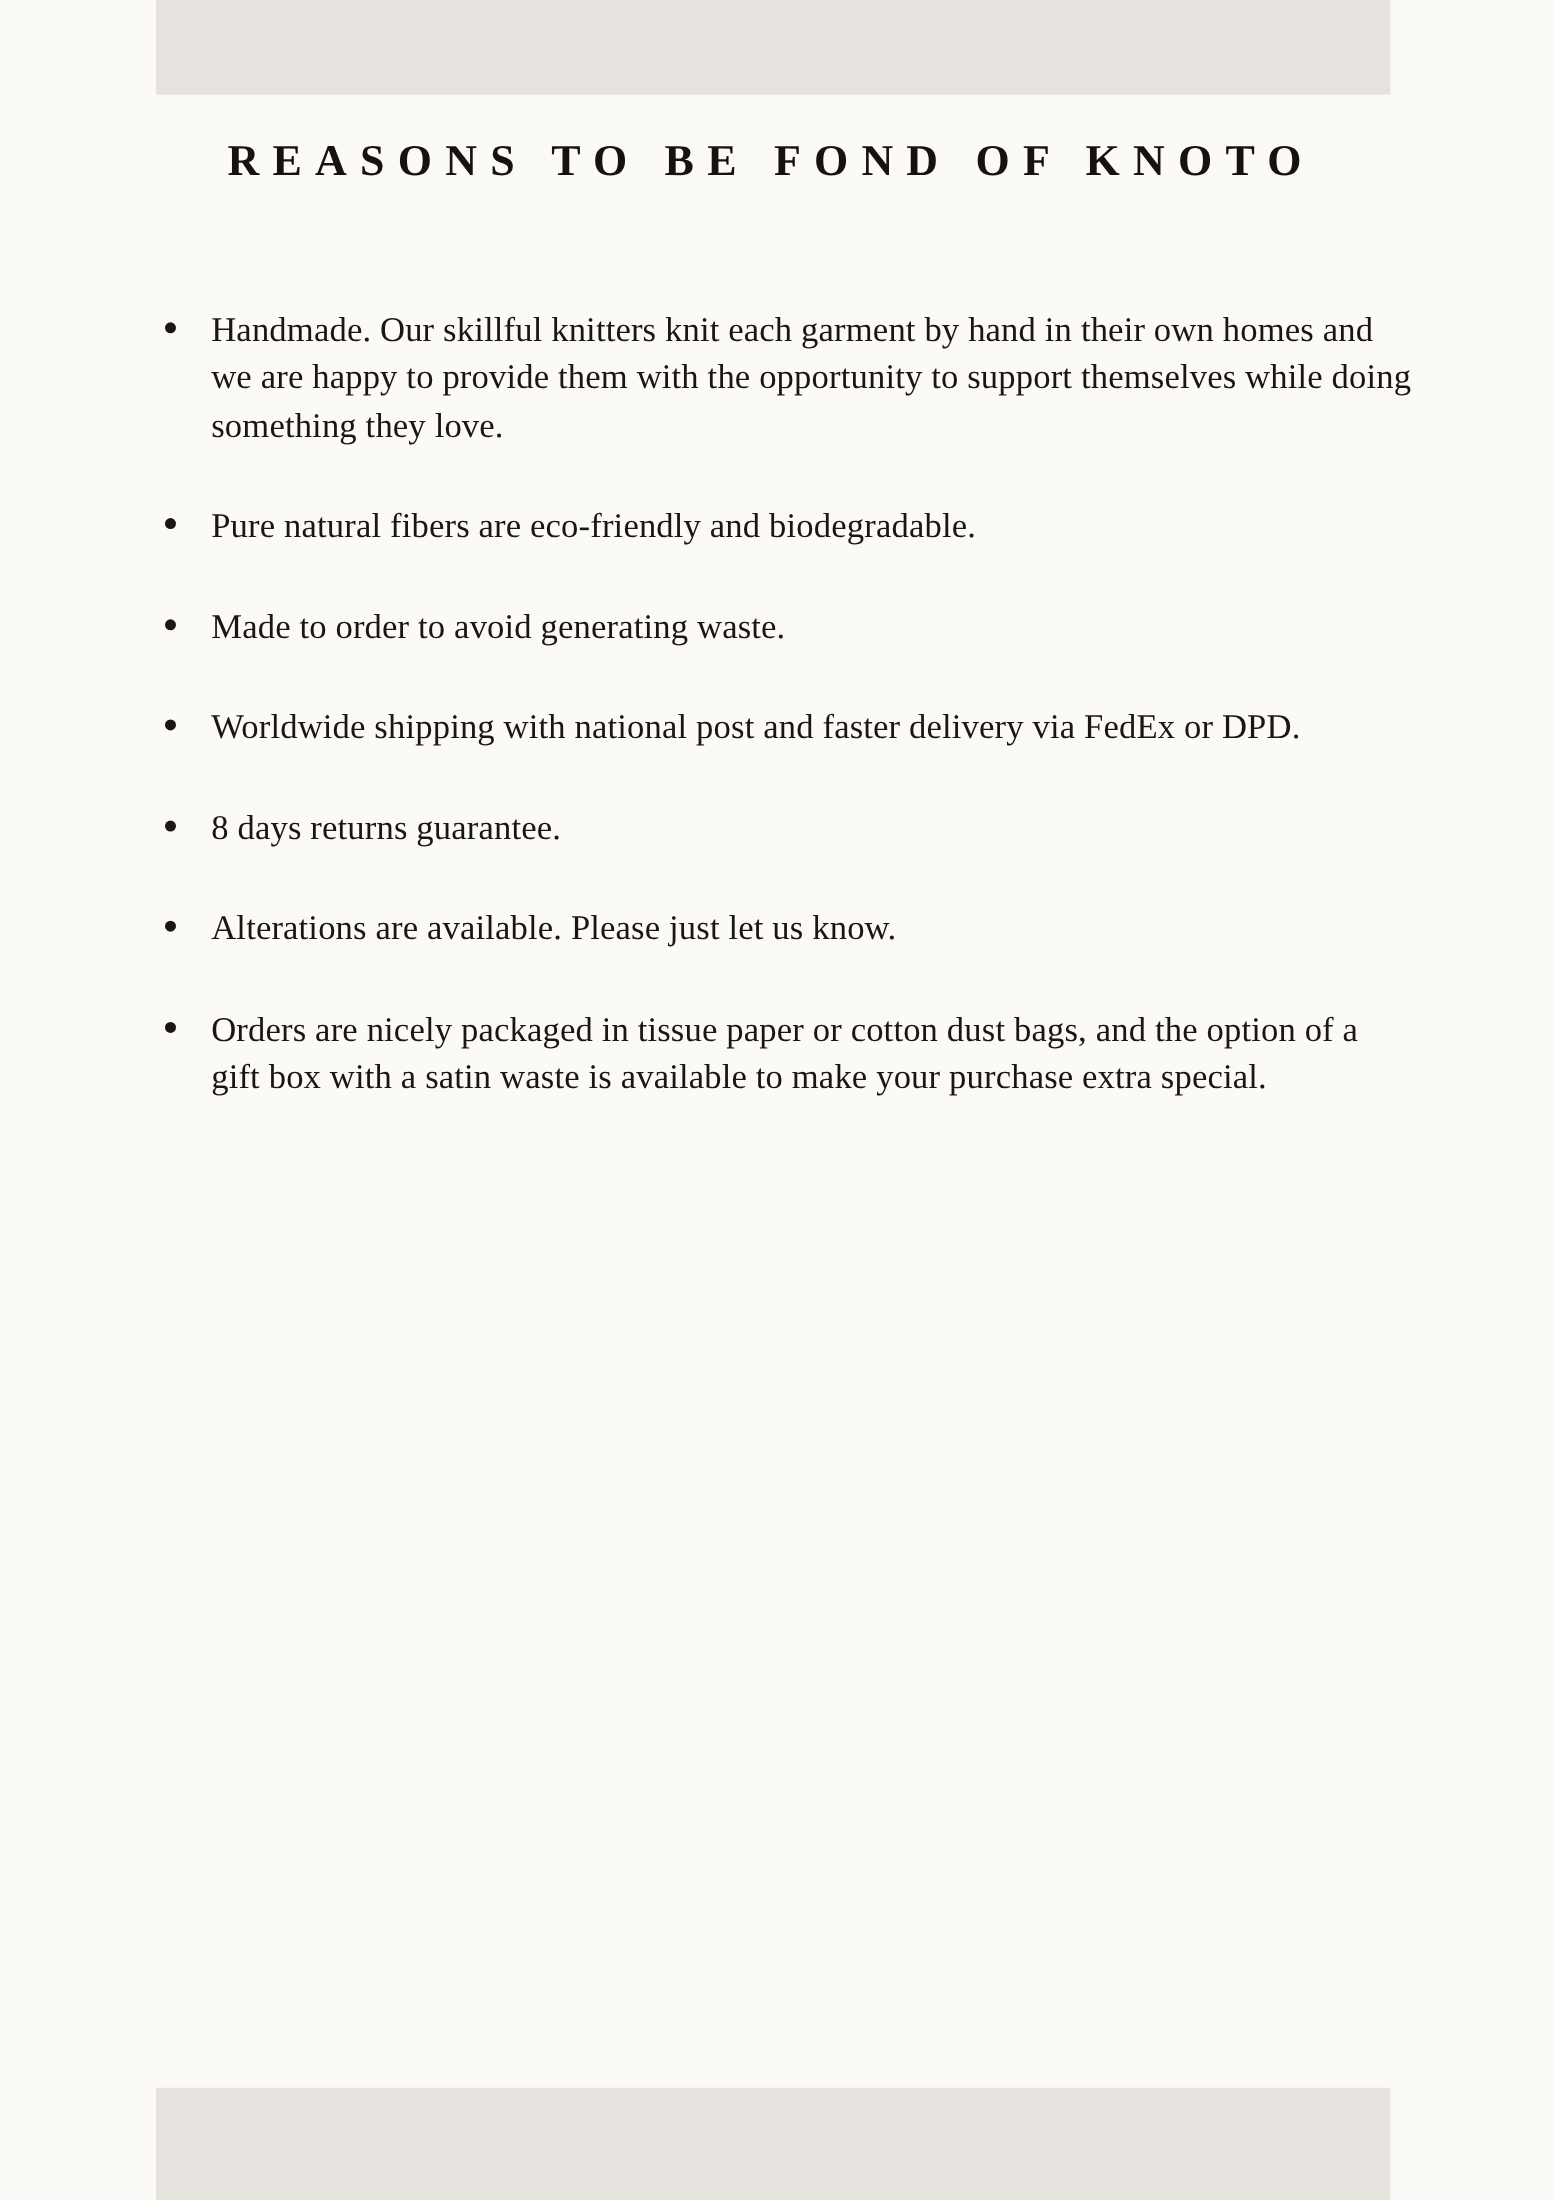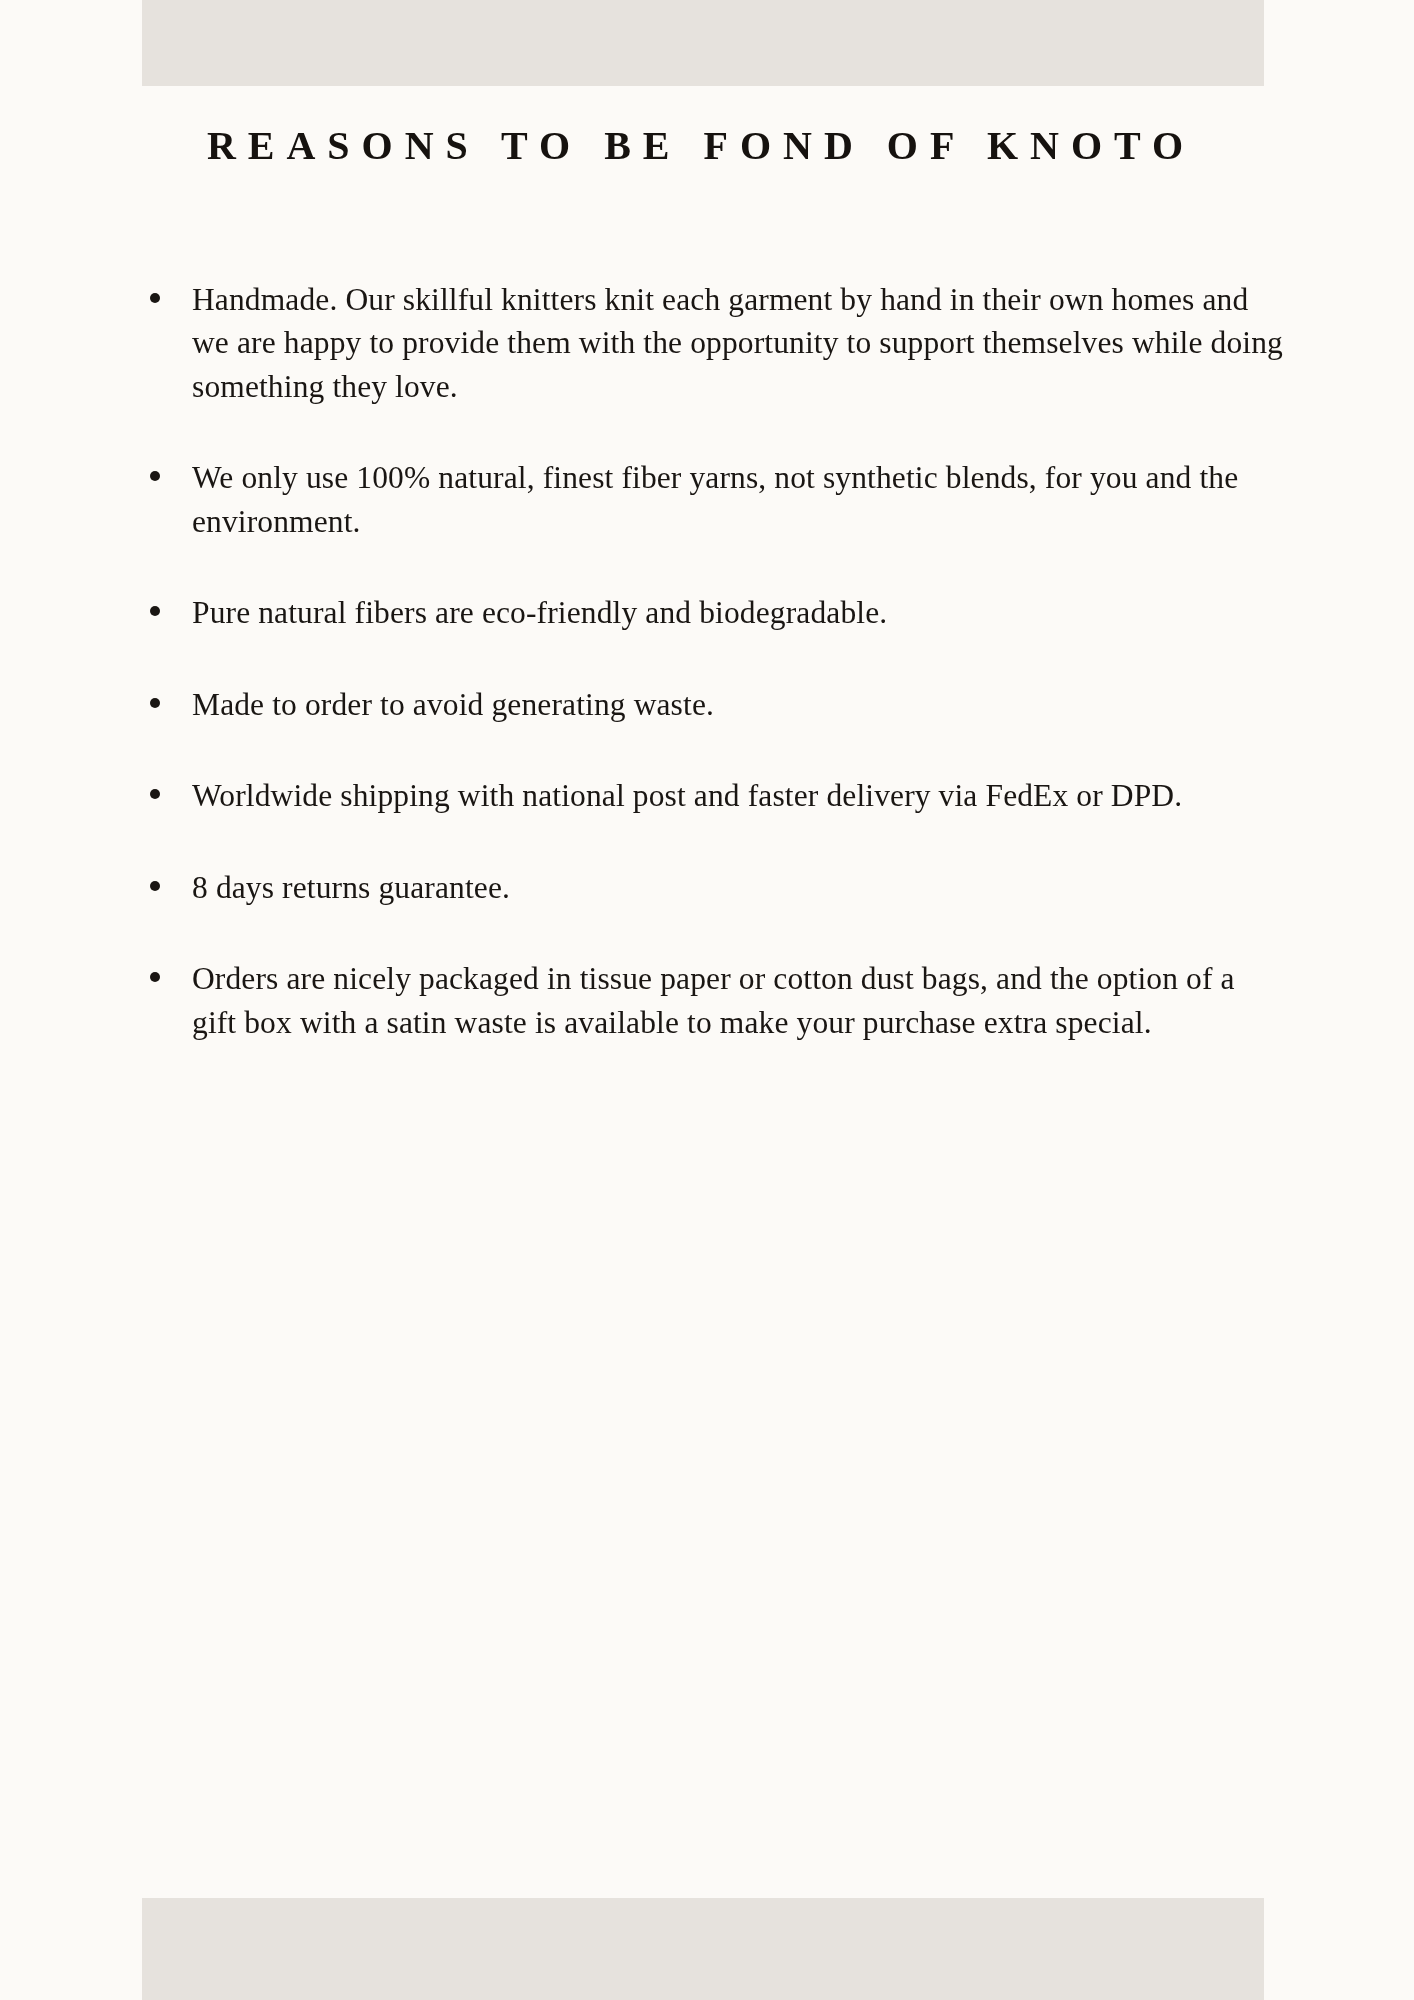--- a/index.html
+++ b/index.html
@@ -89,22 +89,22 @@
 
   <div class="band band-top"></div>
   <div class="band band-bottom"></div>
 
   <div class="content">
 
     <h1 class="title">REASONS TO BE FOND OF KNOTO</h1>
 
     <ul class="reasons">
       <li>Handmade. Our skillful knitters knit each garment by hand in their own homes and we are happy to provide them with the opportunity to support themselves while doing something they love.</li>
-      <li>We only use 100% natural, finest fiber yarns, not synthetic blends, for you and the environment.</li>
       <li>Pure natural fibers are eco-friendly and biodegradable.</li>
       <li>Made to order to avoid generating waste.</li>
       <li>Worldwide shipping with national post and faster delivery via FedEx or DPD.</li>
       <li>8 days returns guarantee.</li>
+      <li>Alterations are available. Please just let us know.</li>
       <li>Orders are nicely packaged in tissue paper or cotton dust bags, and the option of a gift box with a satin waste is available to make your purchase extra special.</li>
     </ul>
 
   </div>
 </div>
 
 </body></html>

